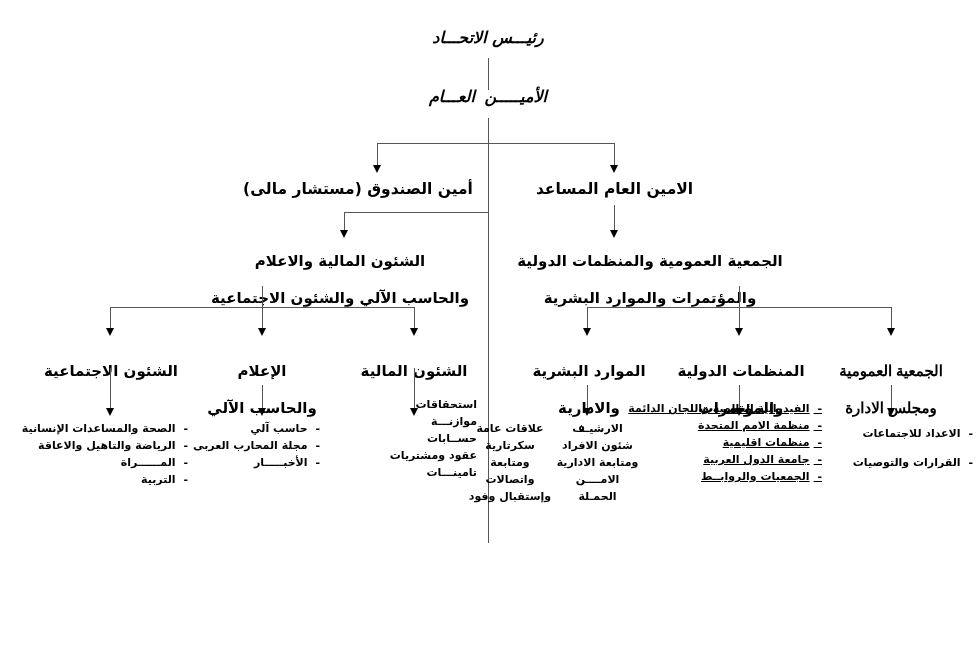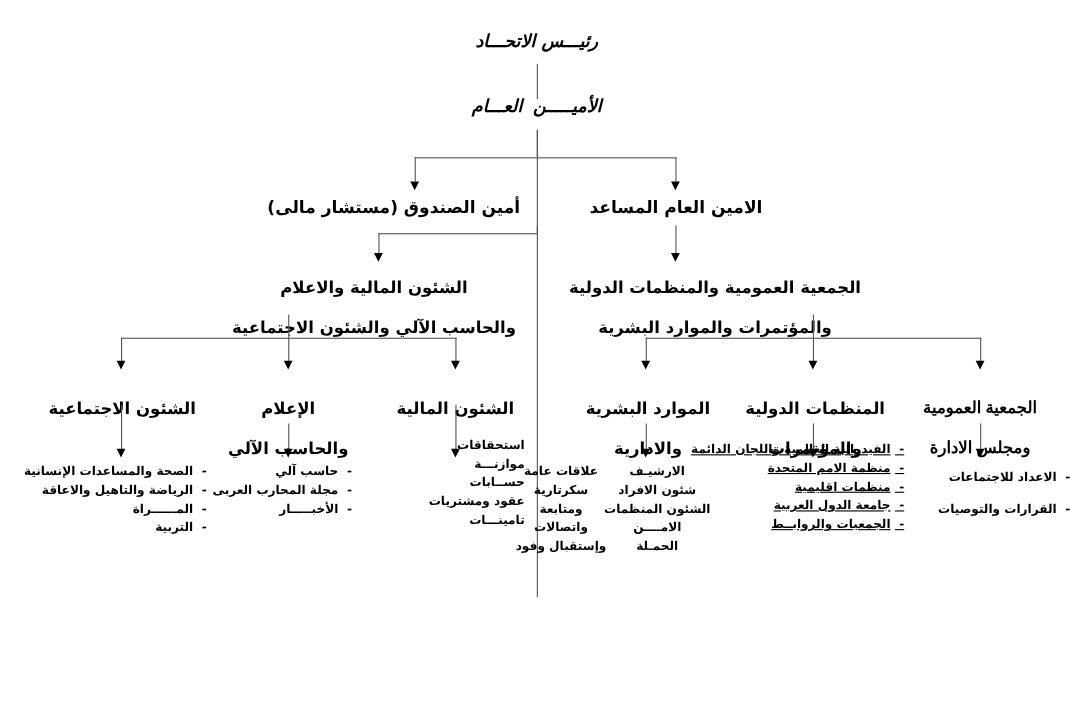--- a/index.html
+++ b/index.html
@@ -195,21 +195,21 @@
       <div class="leaf"><span>علاقات عامة</span></div>
       <div class="leaf"><span>سكرتارية</span></div>
       <div class="leaf"><span>ومتابعة</span></div>
       <div class="leaf"><span>واتصالات</span></div>
       <div class="leaf"><span>وإستقبال وفود</span></div>
     </div>
 
   <div class="leafgroup align-center" style="left:545px; top:420px; width:105px;">
       <div class="leaf"><span>الارشيـف</span></div>
       <div class="leaf"><span>شئون الافراد</span></div>
-      <div class="leaf"><span>الشئون المنظمات</span></div>
+      <div class="leaf"><span>ومتابعة الادارية</span></div>
       <div class="leaf"><span>الامــــن</span></div>
       <div class="leaf"><span>الحمـلة</span></div>
     </div>
 
   <div class="leafgroup align-right" style="left:652px; top:400px; width:170px;text-decoration:underline;">
       <div class="leaf"><span class="dash">- </span><span>الفيدرالية العالمية واللجان الدائمة</span></div>
       <div class="leaf"><span class="dash">- </span><span>منظمة الامم المتحدة</span></div>
       <div class="leaf"><span class="dash">- </span><span>منظمات اقليمية</span></div>
       <div class="leaf"><span class="dash">- </span><span>جامعة الدول العربية</span></div>
       <div class="leaf"><span class="dash">- </span><span>الجمعيات والروابــط</span></div>

